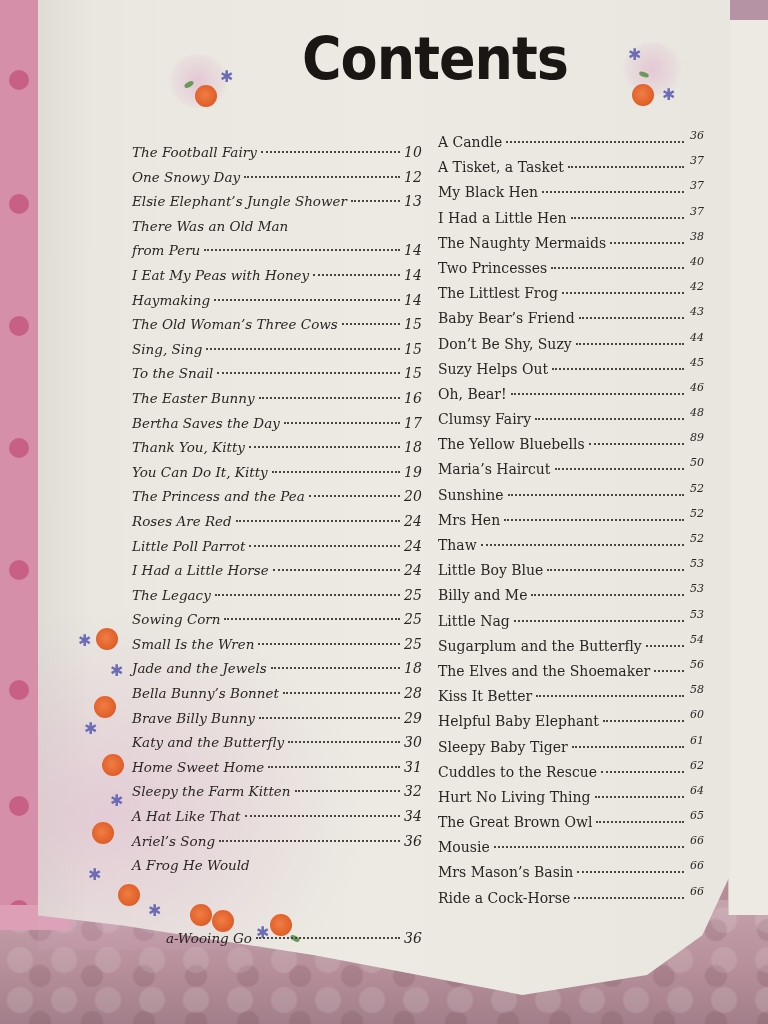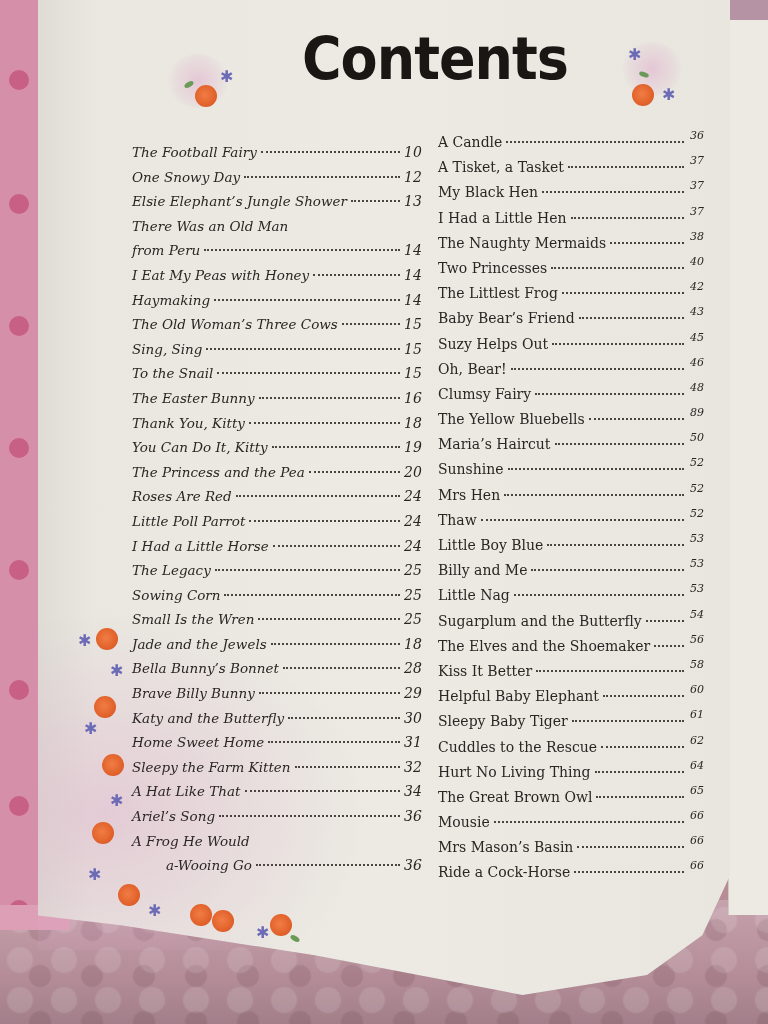--- a/index.html
+++ b/index.html
@@ -70,21 +70,21 @@
     white-space: nowrap;
   }
   .col-right .row { height: 25.2px; line-height: 25.2px; font-size: 14px; }
   .row .t { flex: 0 0 auto; }
   .row .lead {
     flex: 1 1 auto; margin: 0 4px; height: 1px;
     border-bottom: 2px dotted #4a4440; transform: translateY(-4px);
   }
   .row .n { flex: 0 0 auto; min-width: 18px; text-align: center; font-size: 14px; }
   .col-right .row .n { font-size: 11px; font-style: italic; transform: translateY(-8px); }
-  .row.cont { padding-left: 34px; }
+  .row.cont { padding-left: 34px; margin-top: 48px; }
   
   .flower { position: absolute; }
   .rose {
     position: absolute; width: 22px; height: 22px; border-radius: 50%;
     background: radial-gradient(circle at 45% 45%, #f07d45 0%, #e2622b 60%, #c94e22 100%);
   }
   .violet { position: absolute; width: 14px; height: 14px; color: #6c6bb5; font-size: 16px; line-height: 14px; }
   .leaf { position: absolute; width: 10px; height: 5px; border-radius: 50%; background: #6b9a58; }
   .halo {
     position: absolute; width: 60px; height: 54px; border-radius: 50%;
@@ -196,20 +196,25 @@
       <span class="t">To the Snail</span>
       <span class="lead"></span>
       <span class="n">15</span>
     </div>
   <div class="row">
       <span class="t">The Easter Bunny</span>
       <span class="lead"></span>
       <span class="n">16</span>
     </div>
   <div class="row">
+      <span class="t">Bertha Saves the Day</span>
+      <span class="lead"></span>
+      <span class="n">17</span>
+    </div>
+  <div class="row">
       <span class="t">Thank You, Kitty</span>
       <span class="lead"></span>
       <span class="n">18</span>
     </div>
   <div class="row">
       <span class="t">You Can Do It, Kitty</span>
       <span class="lead"></span>
       <span class="n">19</span>
     </div>
   <div class="row">
@@ -332,20 +337,25 @@
       <span class="t">The Littlest Frog</span>
       <span class="lead"></span>
       <span class="n">42</span>
     </div>
   <div class="row">
       <span class="t">Baby Bear’s Friend</span>
       <span class="lead"></span>
       <span class="n">43</span>
     </div>
   <div class="row">
+      <span class="t">Don’t Be Shy, Suzy</span>
+      <span class="lead"></span>
+      <span class="n">44</span>
+    </div>
+  <div class="row">
       <span class="t">Suzy Helps Out</span>
       <span class="lead"></span>
       <span class="n">45</span>
     </div>
   <div class="row">
       <span class="t">Oh, Bear!</span>
       <span class="lead"></span>
       <span class="n">46</span>
     </div>
   <div class="row">

